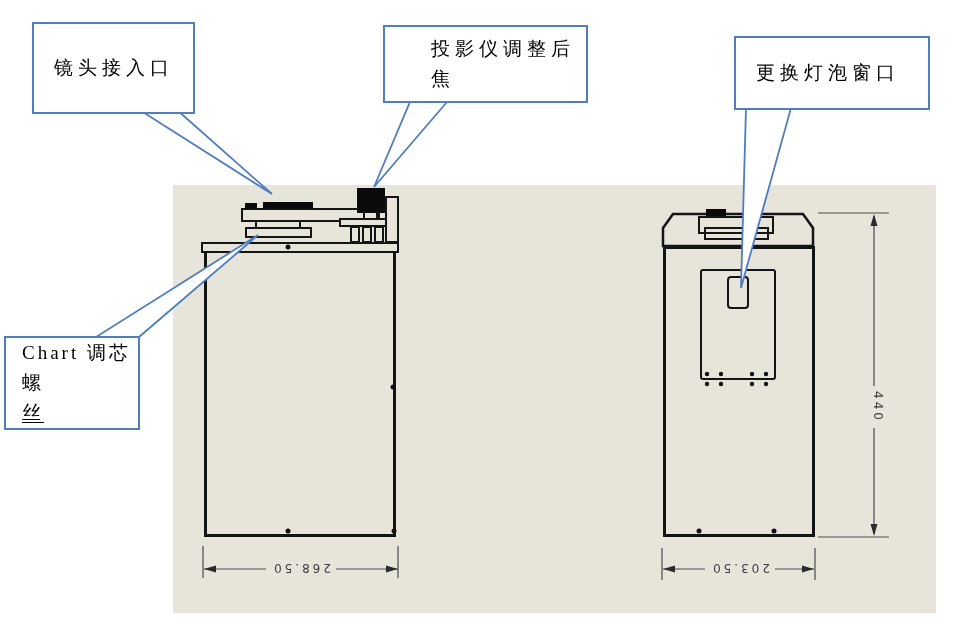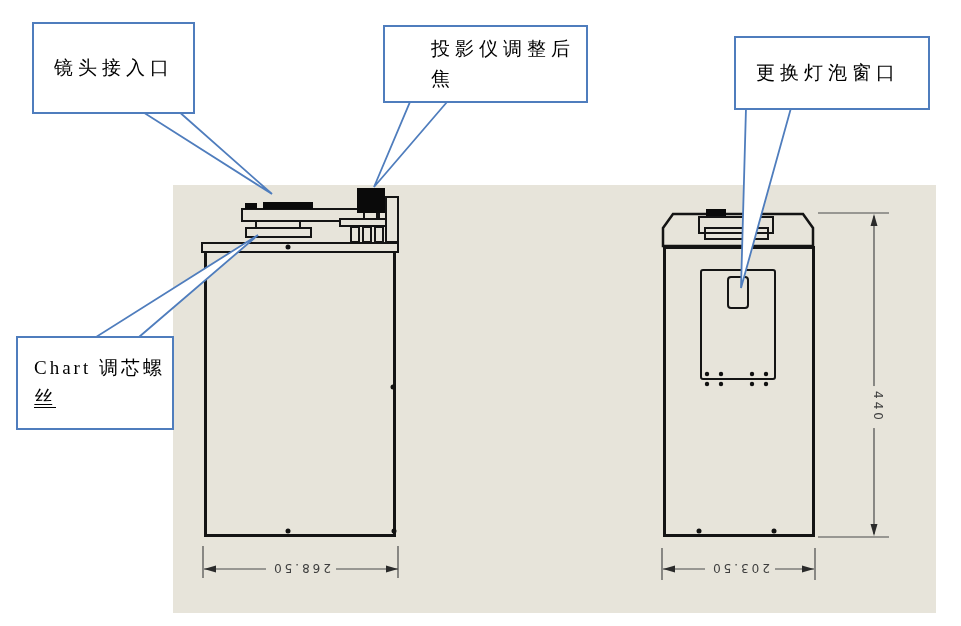--- a/index.html
+++ b/index.html
@@ -114,21 +114,21 @@
       <span>投影仪调整后焦</span>
     </div>
   </div>
 
   <div class="callout" style="left:717px;top:36px;width:196px;height:74px;margin-left:17px;">
     <div class="pad" style="padding-left:20px;">
       <span>更换灯泡窗口</span>
     </div>
   </div>
 
-  <div class="callout" style="left:16px;top:336px;width:158px;height:94px;letter-spacing:3px;">
+  <div class="callout" style="left:4px;top:336px;width:136px;height:94px;letter-spacing:3px;">
     <div class="pad" style="padding-left:16px;">
       <span>Chart 调芯螺</span>
       <span class="underlined" style="align-self:flex-start;">丝</span>
     </div>
   </div>
 
   <div class="dimlabel rot180" style="left:266px;top:561px;">268.50</div>
   <div class="dimlabel rot180" style="left:705px;top:561px;">203.50</div>
   <div class="dimlabel rot90" style="left:857px;top:400px;">440</div>
 

